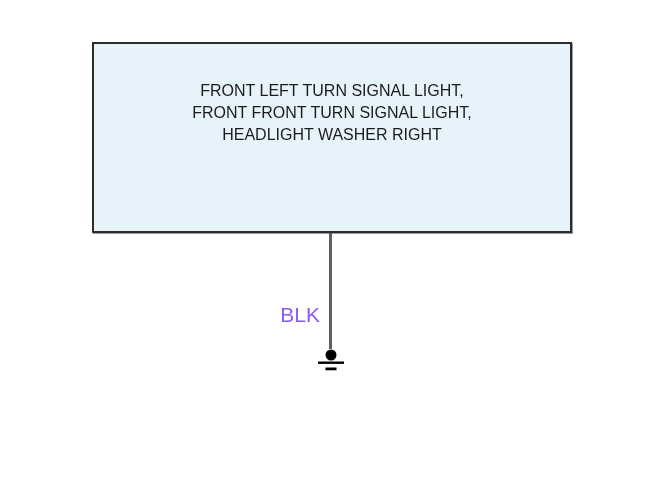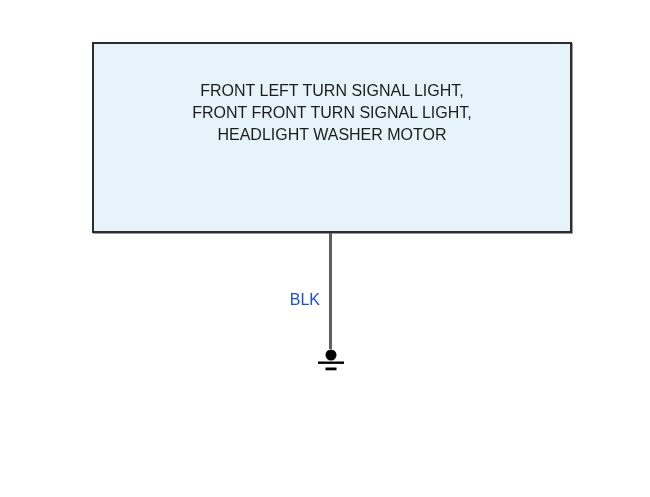--- a/index.html
+++ b/index.html
@@ -38,26 +38,26 @@
     position: absolute;
     left: 329px;
     top: 233px;
     width: 3px;
     height: 116px;
     background: #5f5f5f;
   }
   .wire-label {
     position: absolute;
     left: 240px;
-    top: 291px;
+    top: 306px;
     width: 80px;
     text-align: right;
-    font-size: 16px;
+    font-size: 21px;
     line-height: 18px;
-    color: #1d4ed8;
+    color: #8b5cf6;
   }
   .ground-symbol {
     position: absolute;
     left: 316px;
     top: 347px;
   }
   .ground-label {
     position: absolute;
     left: 231px;
     top: 383px;
@@ -70,21 +70,21 @@
 </style>
 </head>
 <body>
 
 <div class="canvas">
 
   <div class="component-box">
     <div class="box-text">
       <div>FRONT LEFT TURN SIGNAL LIGHT,</div>
       <div>FRONT FRONT TURN SIGNAL LIGHT,</div>
-      <div>HEADLIGHT WASHER MOTOR</div>
+      <div>HEADLIGHT WASHER RIGHT</div>
     </div>
   </div>
 
   <div class="wire"></div>
 
   <div class="wire-label">BLK</div>
 
   <svg class="ground-symbol" width="30" height="26" viewBox="0 0 30 26" xmlns="http://www.w3.org/2000/svg">
     <circle cx="15" cy="8" r="5.5" fill="#000000"></circle>
     <rect x="2" y="14.5" width="26" height="2.4" fill="#000000"></rect>

